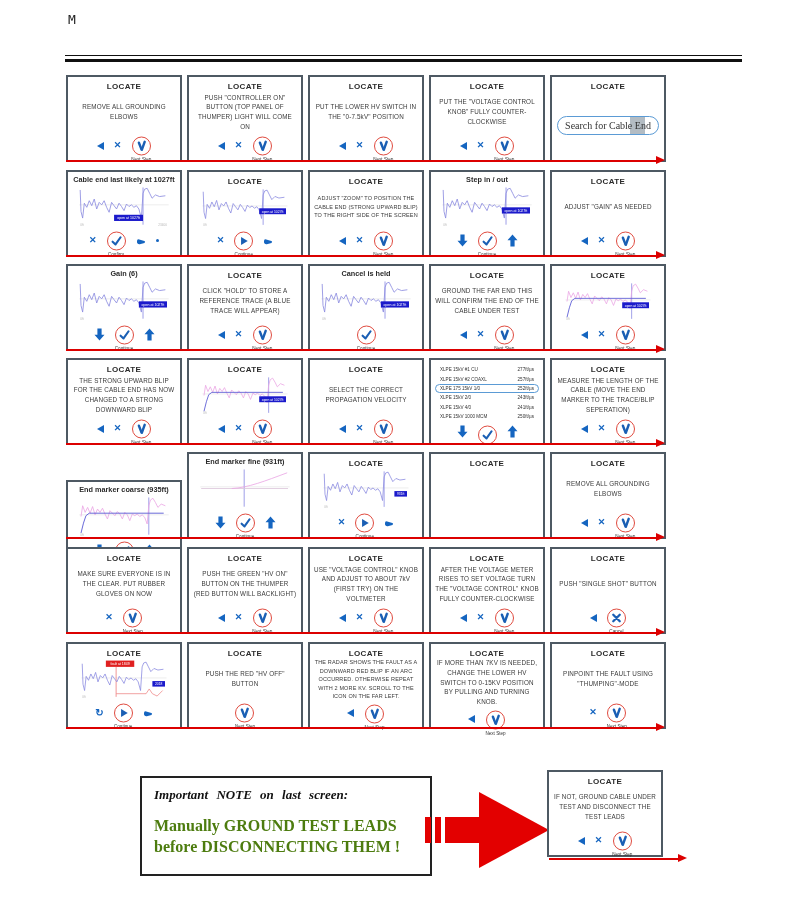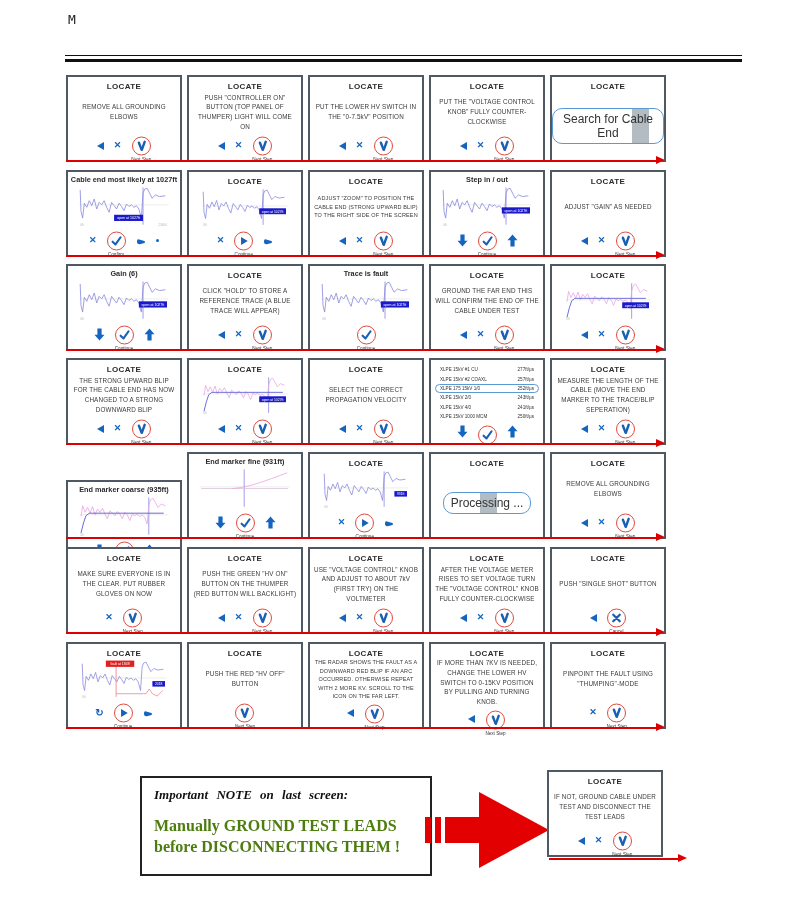--- a/index.html
+++ b/index.html
@@ -11,22 +11,22 @@
         border-top:1.5px solid #101010;border-bottom:3.5px solid #101010;}
   .card{position:absolute;width:116px;height:87px;border:2px solid #4e5963;background:#fff;
         box-sizing:border-box;display:flex;flex-direction:column;align-items:center;}
   .card-title{margin-top:5px;font-weight:bold;font-size:8px;color:#2b2b2b;letter-spacing:.4px;
         white-space:nowrap;}
   .card-title.wave{font-size:7.3px;letter-spacing:0;margin-top:3px;}
   .card-text{flex:1;display:flex;align-items:center;justify-content:center;padding:0 4px;
         font-size:6.3px;line-height:1.55;color:#3a3a3a;text-align:center;letter-spacing:.15px;}
   .card-text.small{font-size:5.5px;}
   .btn-area{flex:1;display:flex;align-items:center;justify-content:center;width:100%;}
-  .pill{border:1.4px solid #5b9bd5;border-radius:10px;padding:3px 7px;font-size:12px;color:#333;
-        background:#fff;font-family:Liberation Sans, sans-serif;}
+  .pill{border:1.4px solid #5b9bd5;border-radius:10px;padding:3px 7px;font-size:10px;color:#333;
+        background:#fff;font-family:Liberation Serif, serif;}
   .pill.hl1{background:linear-gradient(90deg,transparent 72%,#b3bcc3 72%,#b3bcc3 87%,transparent 87%);}
   .pill.hl2{background:linear-gradient(90deg,transparent 42%,#b3bcc3 42%,#b3bcc3 62%,transparent 62%);}
   .wave-svg{margin-top:1px;}
   .nav{margin-top:auto;margin-bottom:2px;display:flex;align-items:center;justify-content:center;gap:10px;}
   .circle-wrap{display:flex;flex-direction:column;align-items:center;transform:translateY(3.5px);}
   .circle{width:19px;height:19px;border:1.8px solid #e04b3f;border-radius:50%;display:flex;
         align-items:center;justify-content:center;background:#fff;box-sizing:border-box;}
   .nav-label{font-size:4.6px;color:#333;margin-top:1px;white-space:nowrap;}
   .tri-left{width:0;height:0;border-top:4.5px solid transparent;border-bottom:4.5px solid transparent;
         border-right:7px solid #1565c0;}
@@ -125,21 +125,21 @@
       </div>
       <div class="card" style="left: 550px; top: 75px;">
         <div class="card-title">LOCATE</div>
         <div class="btn-area">
           <button class="pill hl1">Search for Cable End</button>
         </div>
       </div>
       <div class="flow-line" style="left: 66px; top: 160px; width: 590px;"></div>
       <div class="flow-head" style="left: 656px; top: 156.4px;"></div>
       <div class="card" style="left: 66px; top: 170px;">
-        <div class="card-title wave">Cable end most likely at 1027ft</div>
+        <div class="card-title wave">Cable end last likely at 1027ft</div>
         <svg class="wave-svg" width="110" height="50" viewBox="0 0 112 52">
           <line x1="2" y1="24" x2="110" y2="24" stroke="#e4e4e4" stroke-width="0.8"></line>
           <line x1="79" y1="3" x2="79" y2="48" stroke="#9d9de8" stroke-width="1.2"></line>
           <path d="M3 6 L4 32 L6 40 L8 22 L11 27 L14 19 L17 25 L20 17 L23 29 L26 21 L29 24 L32 19 L35 27 L38 33 L41 21 L44 25 L47 29 L50 22 L53 26 L56 31 L59 23 L62 26 L65 24 L68 27 L71 25 L74 29 L77 40 L79 10 L81 5 L84 4 L87 10 L90 16 L94 12 L99 14 L106 13" fill="none" stroke="#8a8ae0" stroke-width="1"></path>
           <rect x="44" y="36" width="35" height="7.5" fill="#1b1acb"></rect>
           <text x="61.5" y="41.6" font-size="4.3" fill="#fff" text-anchor="middle" font-family="Liberation Sans,sans-serif">open at 1027ft</text>
           <text x="3" y="49.5" font-size="3.8" fill="#b8b8b8" font-family="Liberation Sans,sans-serif">0ft</text>
           <text x="108" y="49.5" font-size="3.8" fill="#b8b8b8" text-anchor="end" font-family="Liberation Sans,sans-serif">23400</text>
         </svg>
         <div class="nav">
@@ -284,21 +284,21 @@
               <svg width="13" height="13" viewBox="0 0 16 16">
                 <path d="M4.8 4 L8.1 12.4" stroke="#1a5fb4" stroke-width="3" stroke-linecap="round" fill="none"></path>
                 <path d="M11.9 2.9 L8.5 12.4" stroke="#1a5fb4" stroke-width="3" stroke-linecap="round" fill="none"></path>
               </svg>
             </span>
             <span class="nav-label">Next Step</span>
           </span>
         </div>
       </div>
       <div class="card" style="left: 308px; top: 264px;">
-        <div class="card-title wave">Trace is fault</div>
+        <div class="card-title wave">Cancel is held</div>
         <svg class="wave-svg" width="110" height="50" viewBox="0 0 112 52">
           <line x1="2" y1="24" x2="110" y2="24" stroke="#e4e4e4" stroke-width="0.8"></line>
           <line x1="79" y1="3" x2="79" y2="48" stroke="#9d9de8" stroke-width="1.2"></line>
           <path d="M3 6 L4 32 L6 40 L8 22 L11 27 L14 19 L17 25 L20 17 L23 29 L26 21 L29 24 L32 19 L35 27 L38 33 L41 21 L44 25 L47 29 L50 22 L53 26 L56 31 L59 23 L62 26 L65 24 L68 27 L71 25 L74 29 L77 40 L79 10 L81 5 L84 4 L87 10 L90 16 L94 12 L99 14 L106 13" fill="none" stroke="#8a8ae0" stroke-width="1"></path>
           <rect x="74" y="27" width="34" height="7.5" fill="#1b1acb"></rect>
           <text x="91" y="32.6" font-size="4.3" fill="#fff" text-anchor="middle" font-family="Liberation Sans,sans-serif">open at 1027ft</text>
           <text x="3" y="49.5" font-size="3.8" fill="#b8b8b8" font-family="Liberation Sans,sans-serif">0ft</text>
         </svg>
         <div class="nav">
           <span class="circle-wrap">
@@ -547,23 +547,20 @@
             </span>
             <span class="nav-label">Continue</span>
           </span>
           <svg width="10" height="8" viewBox="0 0 10 8">
             <path d="M1 4.2 Q1 1.6 3.2 2.4 L8.4 4.1 Q9.8 4.8 8.5 5.9 L3.8 7.2 Q1.6 7.6 1 5.6 Z" fill="#1565c0"></path>
           </svg>
         </div>
       </div>
       <div class="card" style="left: 429px; top: 452px;">
         <div class="card-title">LOCATE</div>
-        <div class="btn-area">
-          <button class="pill hl2">Processing ...</button>
-        </div>
       </div>
       <div class="card" style="left: 550px; top: 452px;">
         <div class="card-title">LOCATE</div>
         <div class="card-text">REMOVE ALL GROUNDING ELBOWS</div>
         <div class="nav">
           <span class="tri-left"></span>
           <span class="x-icon">✕</span>
           <span class="circle-wrap">
             <span class="circle">
               <svg width="13" height="13" viewBox="0 0 16 16">

